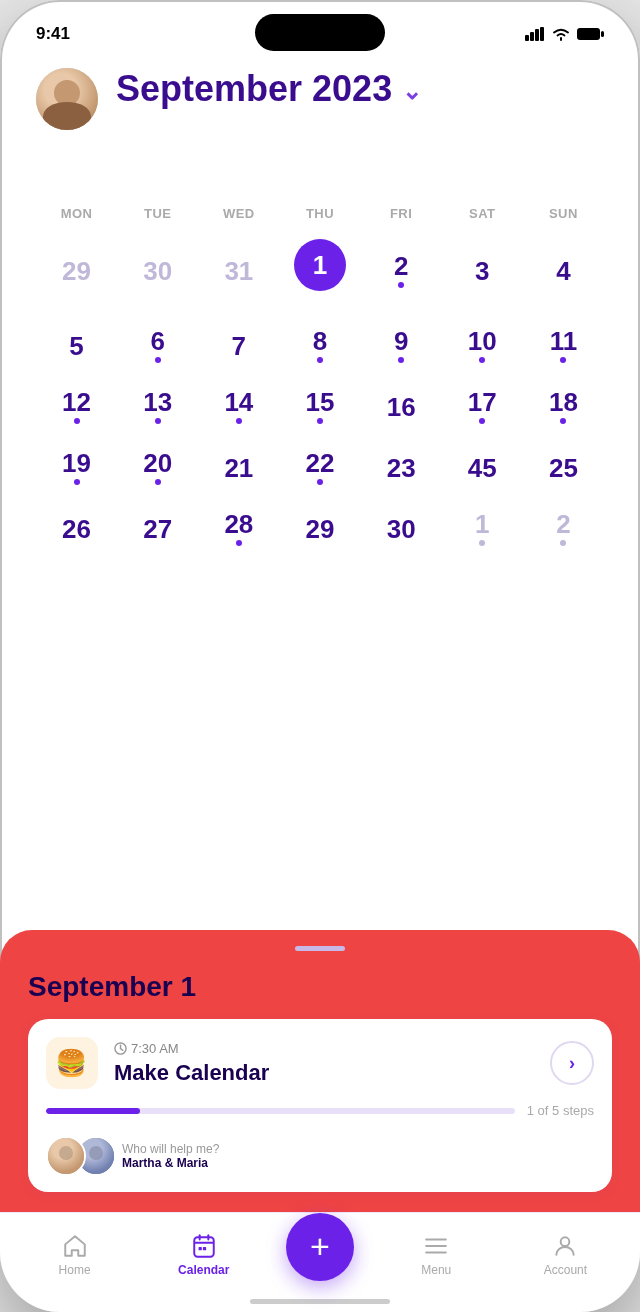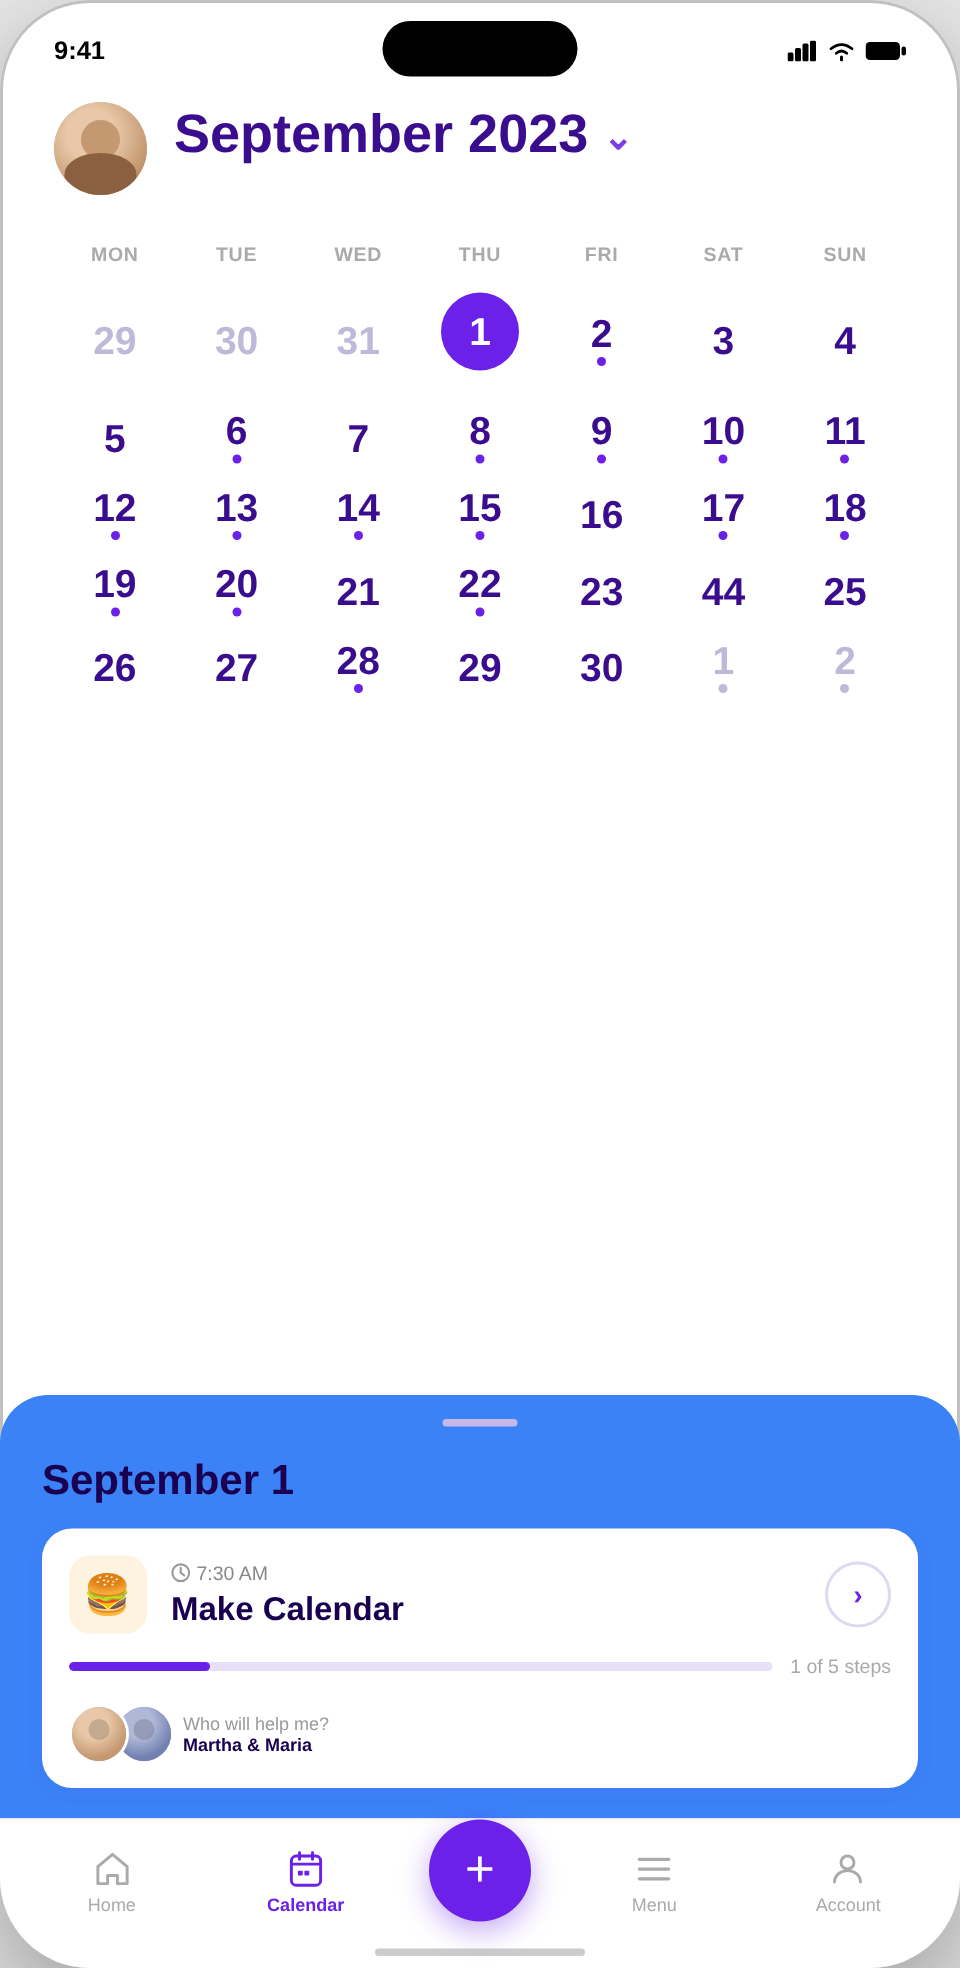--- a/index.html
+++ b/index.html
@@ -138,26 +138,27 @@
       margin-bottom: 8px;
     }
 
     .cal-day-name {
       text-align: center;
       font-size: 13px;
       font-weight: 600;
       color: #aaa;
       padding: 4px 0;
       letter-spacing: 0.5px;
+      margin-top: 44px;
     }
 
     .cal-grid {
       display: grid;
       grid-template-columns: repeat(7, 1fr);
-      row-gap: 4px;
+      row-gap: 14px;
     }
 
     .cal-cell {
       display: flex;
       flex-direction: column;
       align-items: center;
       justify-content: center;
       padding: 6px 0;
       position: relative;
       cursor: pointer;
@@ -204,21 +205,21 @@
     .dot.white {
       background: #fff;
     }
 
     
     .bottom-sheet {
       position: absolute;
       bottom: 100px;
       left: 0;
       right: 0;
-      background: #3b82f6;
+      background: #ef4444;
       border-radius: 32px 32px 0 0;
       padding: 16px 28px 20px;
     }
 
     .sheet-handle {
       width: 50px;
       height: 5px;
       background: #c8b8e8;
       border-radius: 3px;
       margin: 0 auto 20px;
@@ -594,21 +595,21 @@
             <span class="cal-num">21</span>
           </div>
           <div class="cal-cell">
             <span class="cal-num">22</span>
             <div class="dot"></div>
           </div>
           <div class="cal-cell">
             <span class="cal-num">23</span>
           </div>
           <div class="cal-cell">
-            <span class="cal-num">44</span>
+            <span class="cal-num">45</span>
           </div>
           <div class="cal-cell">
             <span class="cal-num">25</span>
           </div>
           <div class="cal-cell">
             <span class="cal-num">26</span>
           </div>
           <div class="cal-cell">
             <span class="cal-num">27</span>
           </div>

